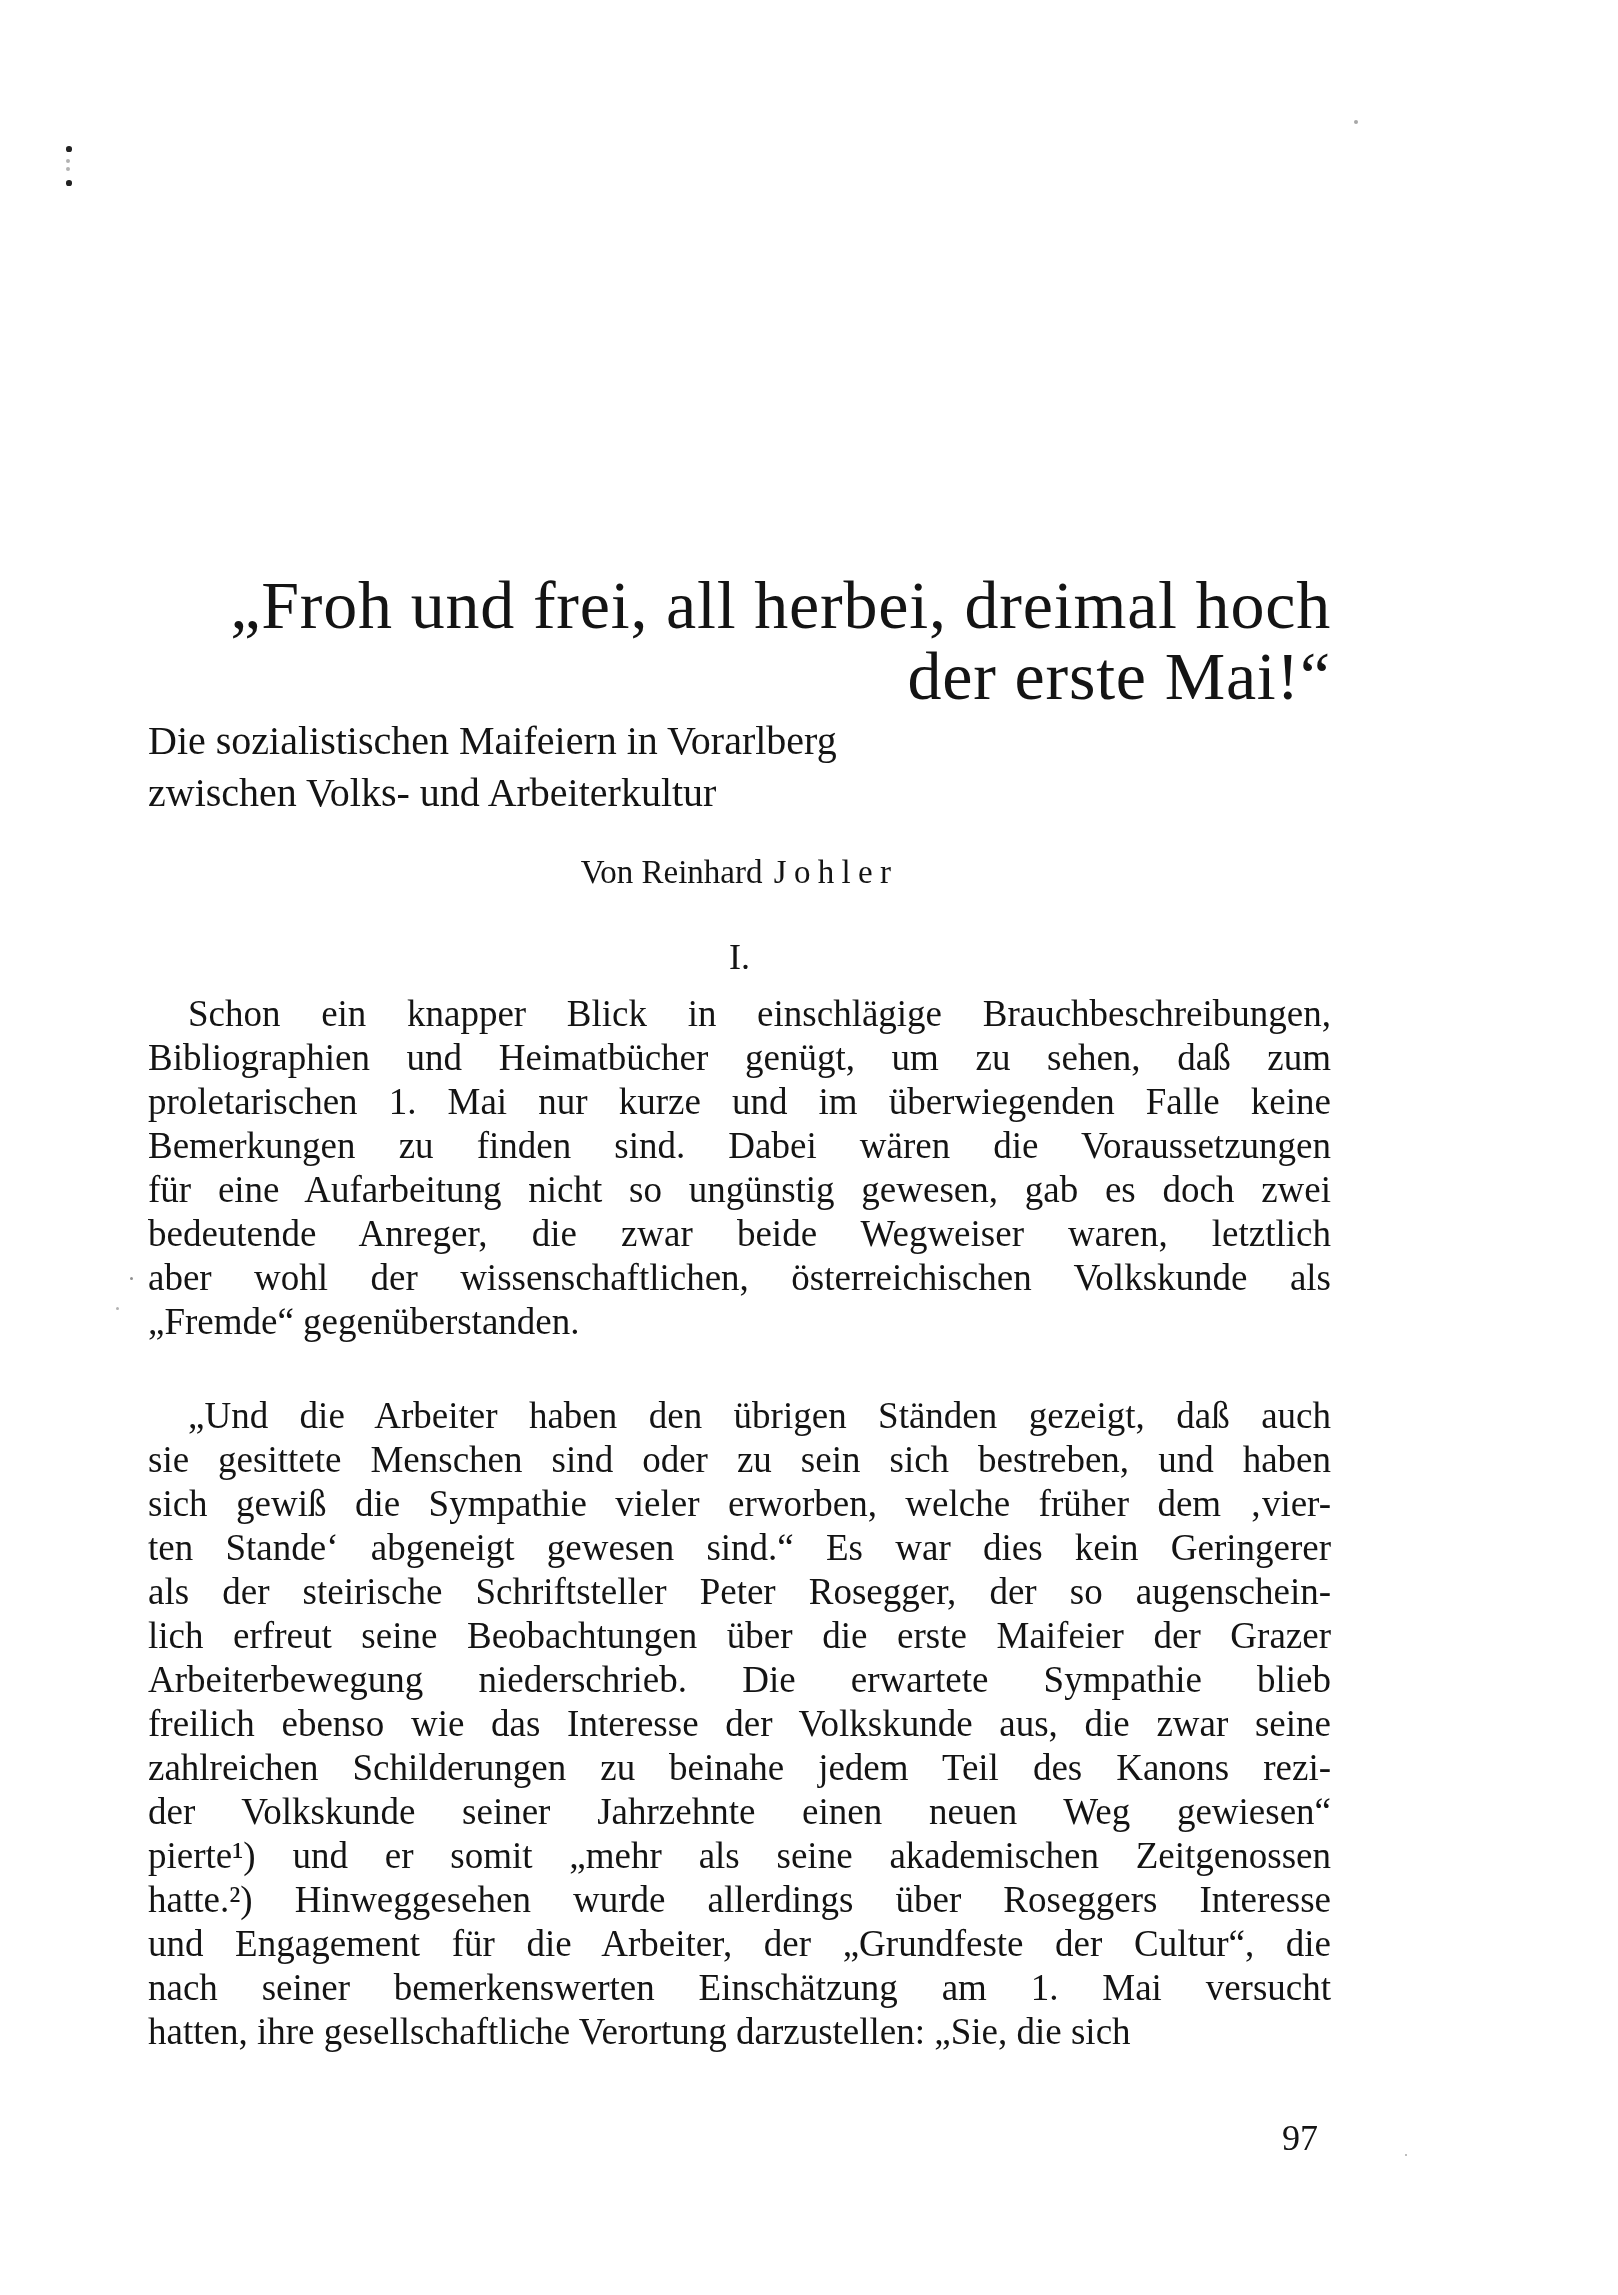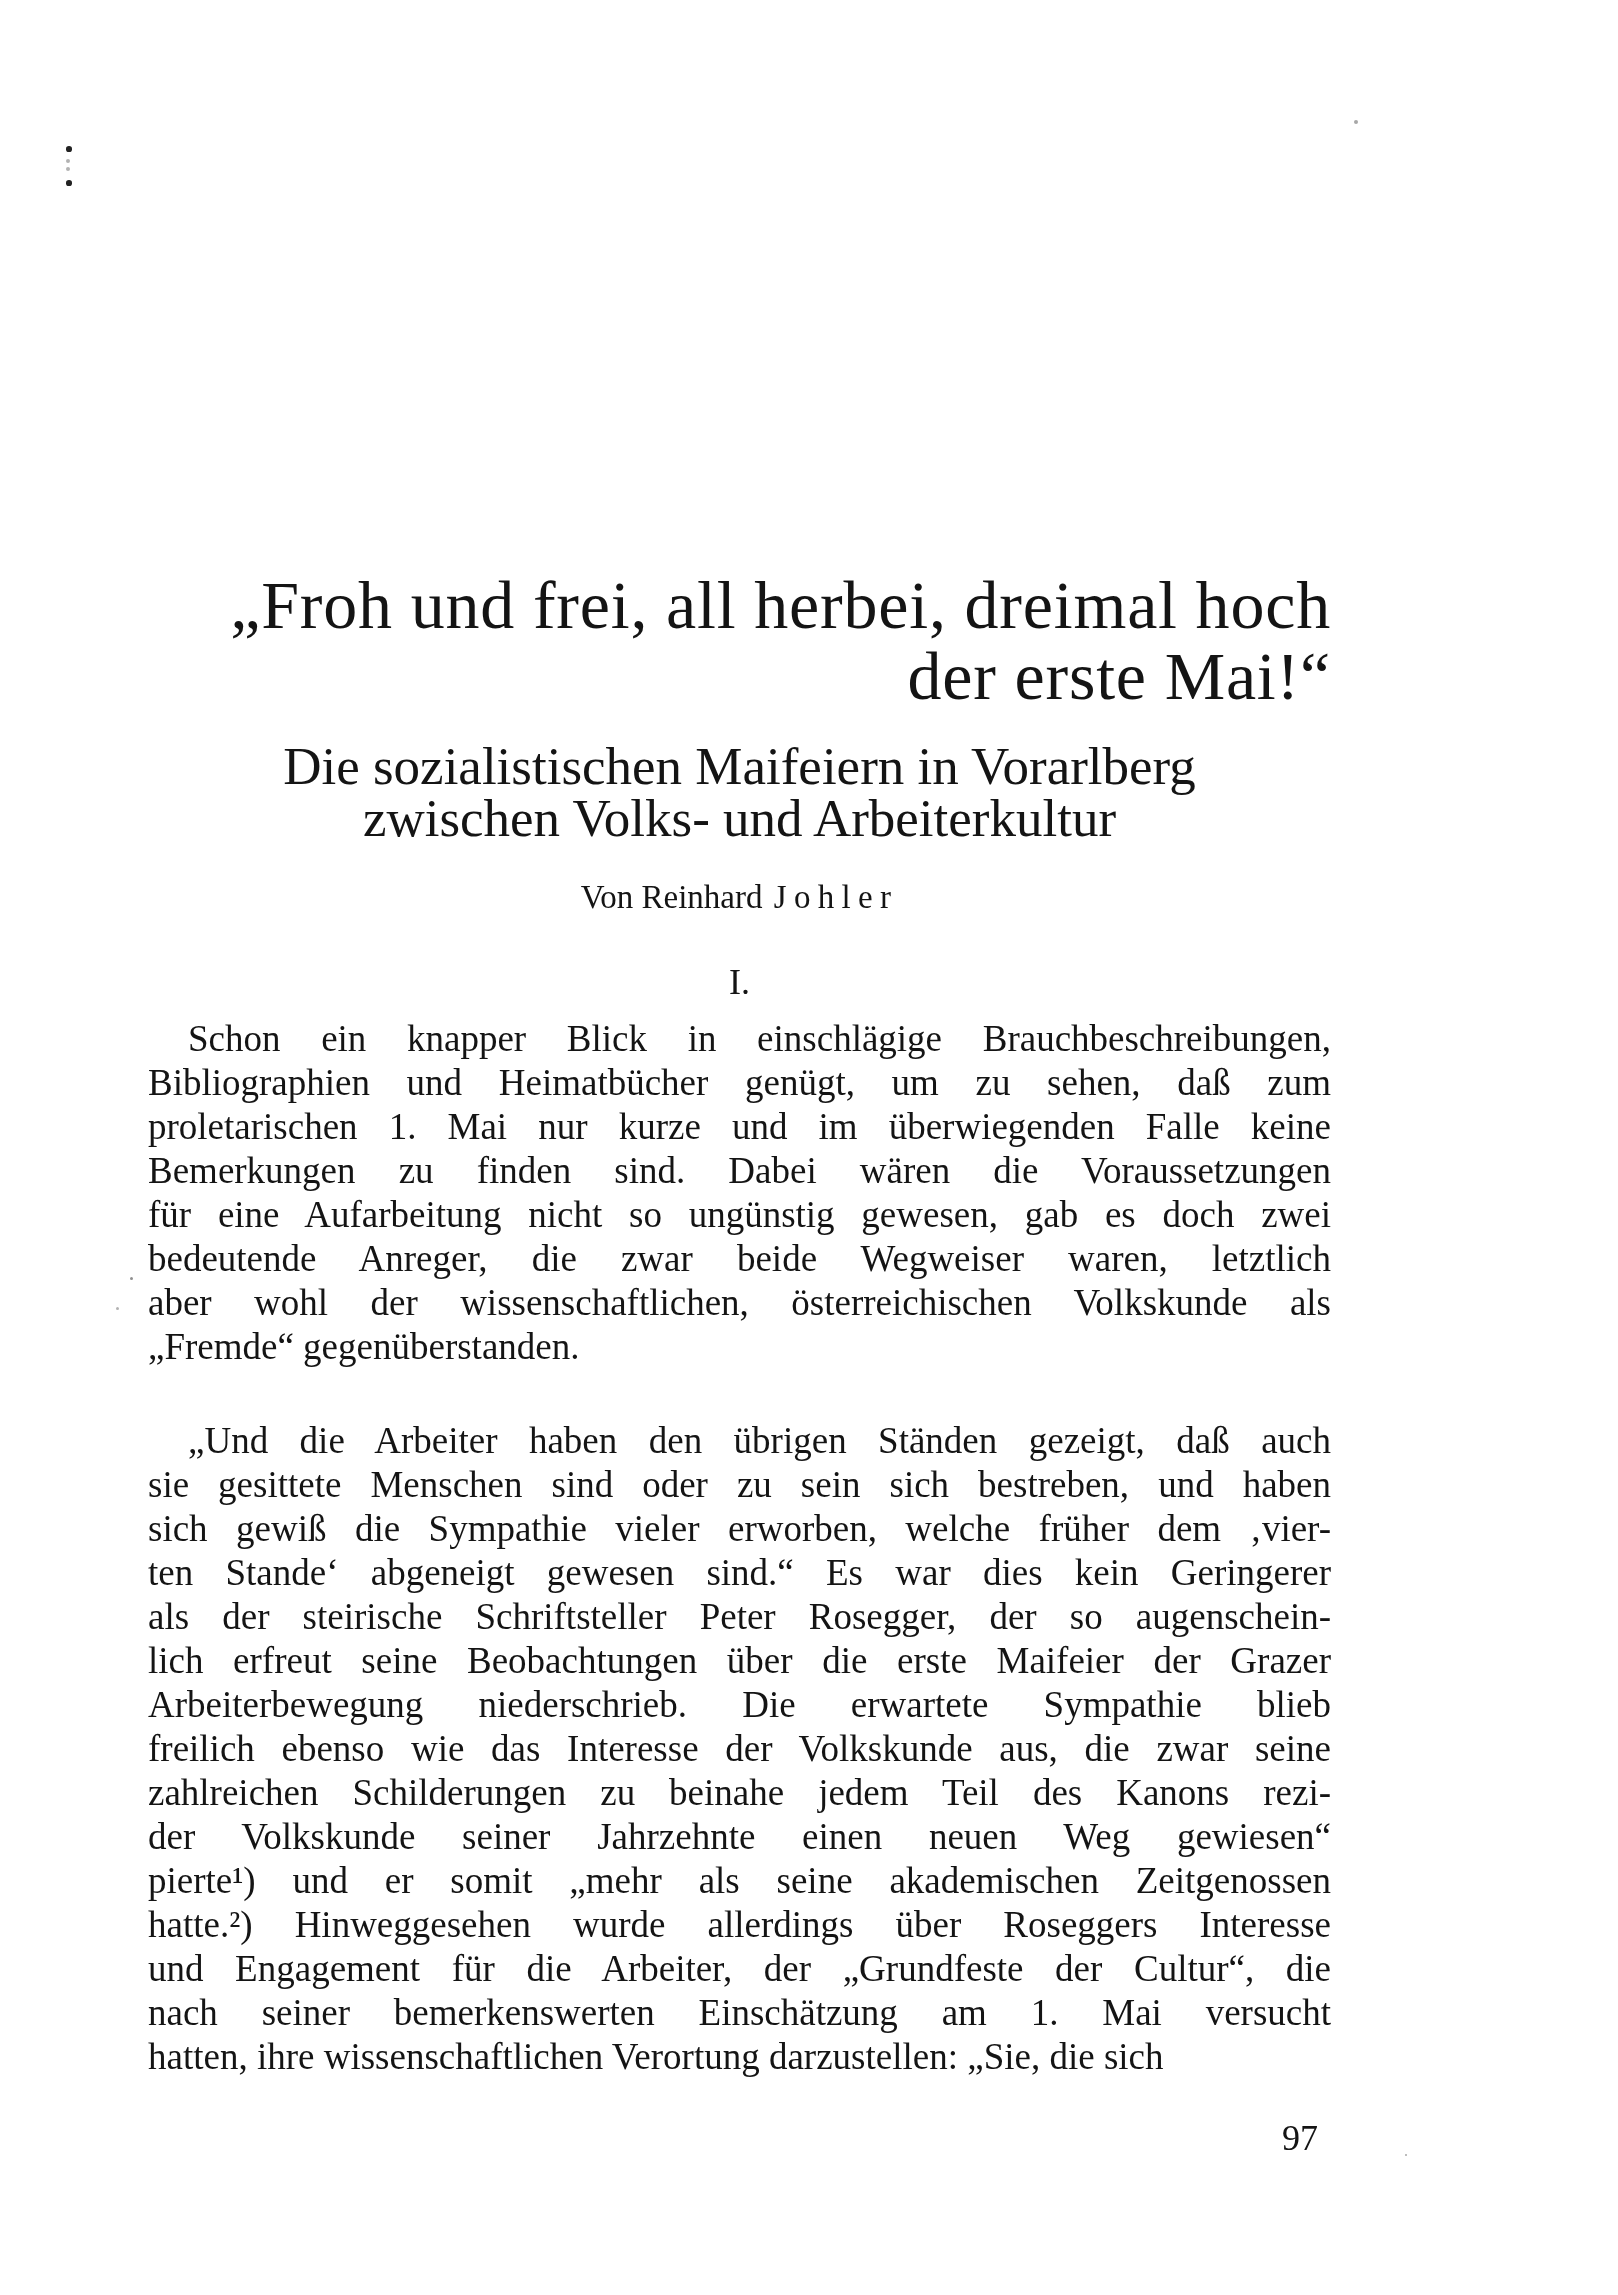--- a/index.html
+++ b/index.html
@@ -18,23 +18,22 @@
     top: 570px;
     width: 1183px;
   }
   .title {
     text-align: right;
     font-size: 68px;
     line-height: 71px;
     letter-spacing: 0.8px;
   }
   .subtitle {
-    margin-top: 28px;
-    text-align: center;
-    font-size: 53px;
+    margin-top: 3px;
+    font-size: 40px;
     line-height: 52px;
   }
   .author {
     margin-top: 33px;
     text-align: center;
     font-size: 33px;
     line-height: 40px;
   }
   .author .spaced {
     margin-left: 11.3px;
@@ -128,21 +127,21 @@
           <div class="line">als der steirische Schriftsteller Peter Rosegger, der so augenschein-</div>
           <div class="line">lich erfreut seine Beobachtungen über die erste Maifeier der Grazer</div>
           <div class="line">Arbeiterbewegung niederschrieb. Die erwartete Sympathie blieb</div>
           <div class="line">freilich ebenso wie das Interesse der Volkskunde aus, die zwar seine</div>
           <div class="line">zahlreichen Schilderungen zu beinahe jedem Teil des Kanons rezi-</div>
           <div class="line">der Volkskunde seiner Jahrzehnte einen neuen Weg gewiesen“</div>
           <div class="line">pierte¹) und er somit „mehr als seine akademischen Zeitgenossen</div>
           <div class="line">hatte.²) Hinweggesehen wurde allerdings über Roseggers Interesse</div>
           <div class="line">und Engagement für die Arbeiter, der „Grundfeste der Cultur“, die</div>
           <div class="line">nach seiner bemerkenswerten Einschätzung am 1. Mai versucht</div>
-          <div class="line last">hatten, ihre wissenschaftlichen Verortung darzustellen: „Sie, die sich</div>
+          <div class="line last">hatten, ihre gesellschaftliche Verortung darzustellen: „Sie, die sich</div>
         </div>
       </div>
 
   </div>
 
   <div class="page-number">97</div>
 
 </div>
 
 

